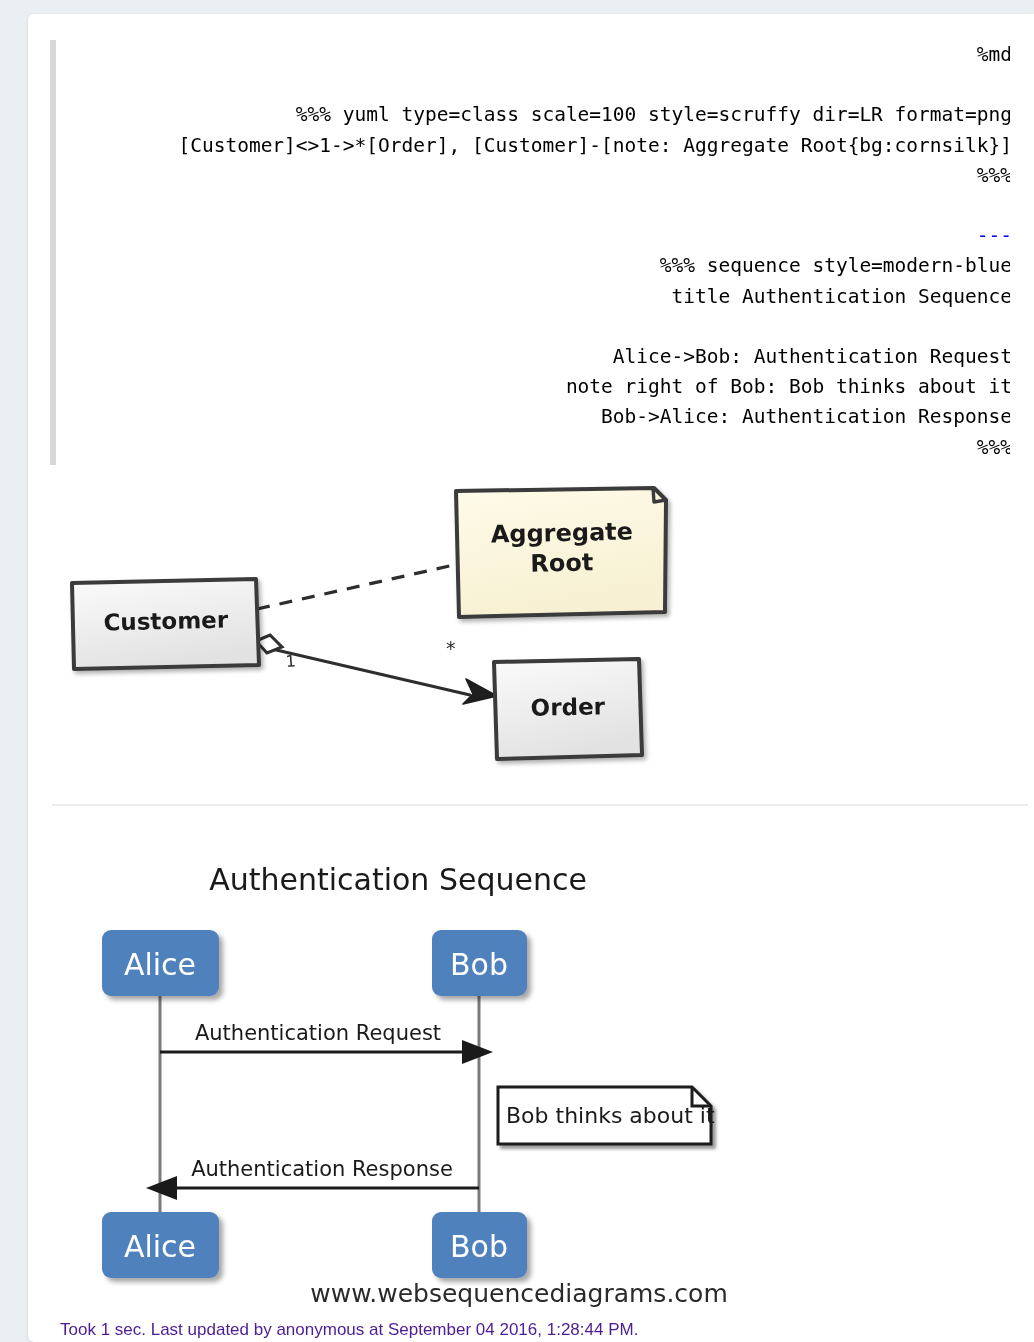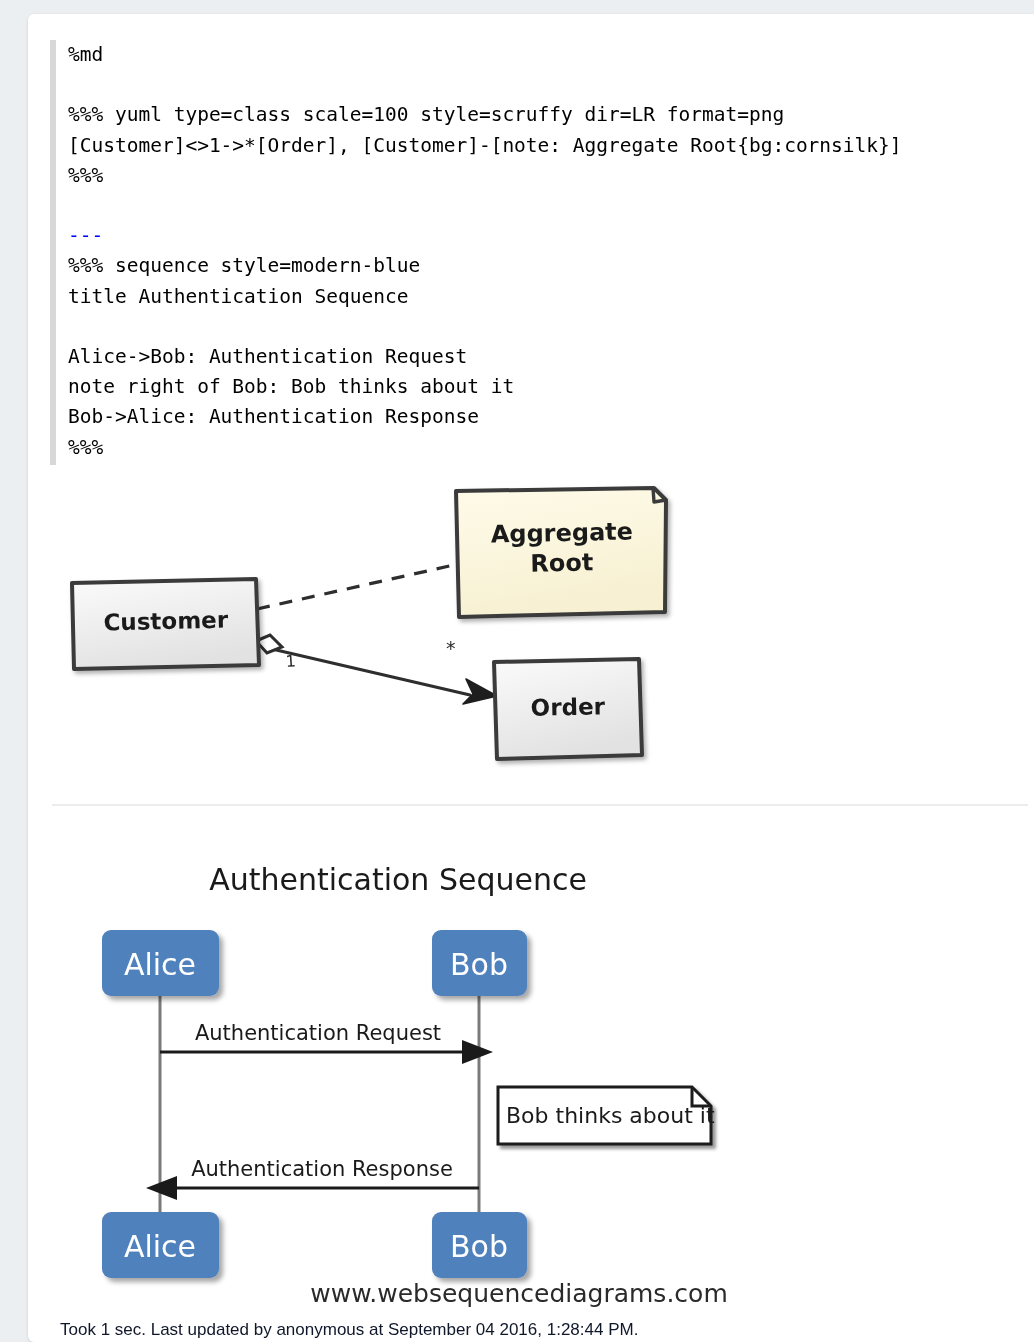--- a/index.html
+++ b/index.html
@@ -59,21 +59,21 @@
     top: 0;
     width: 944px;
     font-family: "DejaVu Sans Mono", "Liberation Mono", monospace;
     font-size: 19.5px;
     line-height: 30.2px;
     color: #000000;
     white-space: pre;
     letter-spacing: 0px;
   }
   .code .blank { display: block; height: 30.2px; }
-  .code .ln { display: block; }
+  .code .ln { display: block; text-align: right; }
   .code .hr-tok { color: #0000ff; }
 
   
   .result-sep {
     position: absolute;
     left: 24px;
     top: 790px;
     width: 976px;
     height: 2px;
     background: #ececec;
@@ -100,21 +100,21 @@
   }
   .seq-wrap svg { display: block; }
 
   
   .footer {
     position: absolute;
     left: 32px;
     top: 1306px;
     font-family: "Liberation Sans", sans-serif;
     font-size: 17px;
-    color: #0f172a;
+    color: #4c1d95;
     white-space: nowrap;
   }
 </style>
 </head>
 <body>
 
 <div class="page-wrap">
   <div class="card">
 
     <div class="editor">

